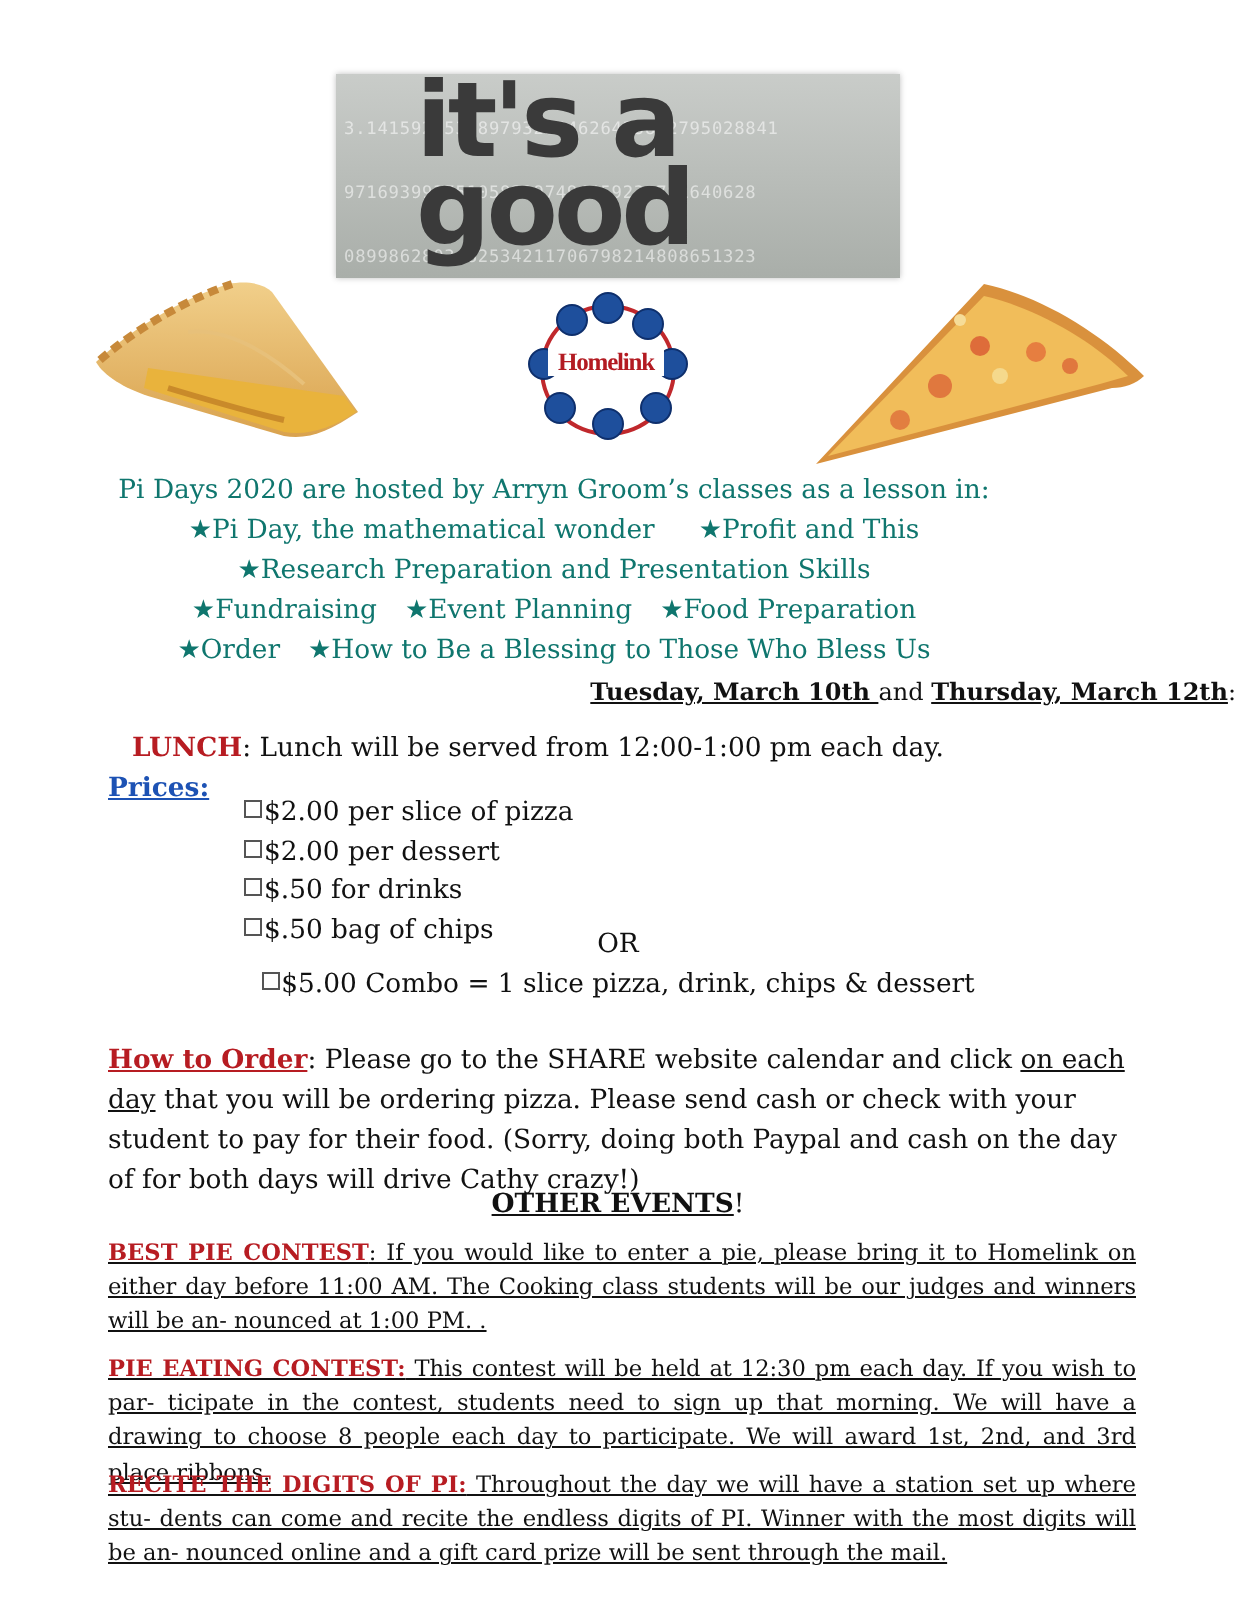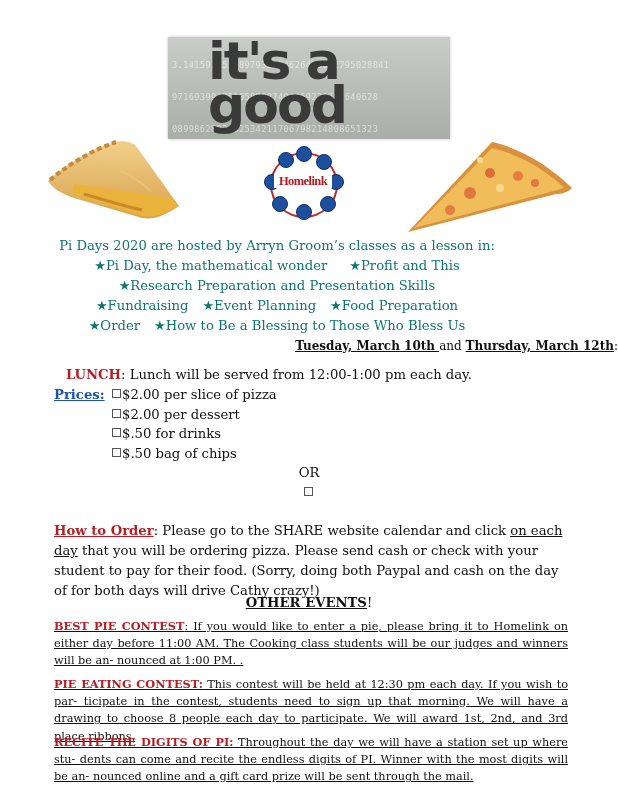--- a/index.html
+++ b/index.html
@@ -41,21 +41,21 @@
   .headline .star { font-size: 13px; }
   .gap { display: inline-block; width: 22px; }
   .gap-s { display: inline-block; width: 14px; }
 
   .dates { left: 0; width: 618px; text-align: right; top: 339px; font-size: 12px; }
   .dates b { text-decoration: underline; }
 
   .body-text { font-size: 13.2px; line-height: 19.6px; }
   .lunch { left: 54px; top: 365px; }
   .prices-label { left: 54px; top: 385px; font-weight: bold; color: #1d52b4; text-decoration: underline; }
-  .price { left: 112px; }
+  .price { left: 122px; margin-top: 12px; }
   .checkbox { display: inline-block; width: 7px; height: 7px; border: 1px solid #555;
               margin-right: 1px; vertical-align: 1px; }
   .or { left: 0; width: 618px; text-align: center; top: 463px; }
   .combo { left: 0; width: 618px; text-align: center; top: 483px; }
 
   .order { left: 54px; top: 511px; width: 515px; font-size: 13.2px; line-height: 20px; margin-top: 10px; }
   .order .label { color: #b71c22; font-weight: bold; text-decoration: underline; }
   .order .u { text-decoration: underline; }
 
   .other { left: 0; width: 618px; text-align: center; top: 595px; font-size: 13.2px; }
@@ -145,21 +145,21 @@
 <div class="abs body-text lunch">
   <b class="red">LUNCH</b><span>:  Lunch will be served from 12:00-1:00 pm each day.</span>
 </div>
 
 <div class="abs body-text prices-label">Prices:</div>
 <div class="abs body-text price" style="top:385px"><span class="checkbox"></span><span>$2.00 per slice of pizza</span></div>
 <div class="abs body-text price" style="top:405px"><span class="checkbox"></span><span>$2.00 per dessert</span></div>
 <div class="abs body-text price" style="top:424px"><span class="checkbox"></span><span>$.50 for drinks</span></div>
 <div class="abs body-text price" style="top:444px"><span class="checkbox"></span><span>$.50 bag of chips</span></div>
 <div class="abs body-text or">OR</div>
-<div class="abs body-text combo"><span class="checkbox"></span></div>
+<div class="abs body-text combo"><span class="checkbox"></span><span>$5.00 Combo = 1 slice pizza, drink, chips &amp; dessert</span></div>
 
 <div class="abs order">
   <span class="label">How to Order</span><span>:  Please go to the SHARE website calendar and click </span><span class="u">on each day</span><span> that you will be ordering pizza.  Please send cash or check with your student to pay for their food.  (Sorry, doing both Paypal and cash on the day of for both days will drive Cathy crazy!)</span>
 </div>
 
 <div class="abs other">
   <b>OTHER EVENTS</b><span>!</span>
 </div>
 
 <div class="abs event" style="top:618px">

